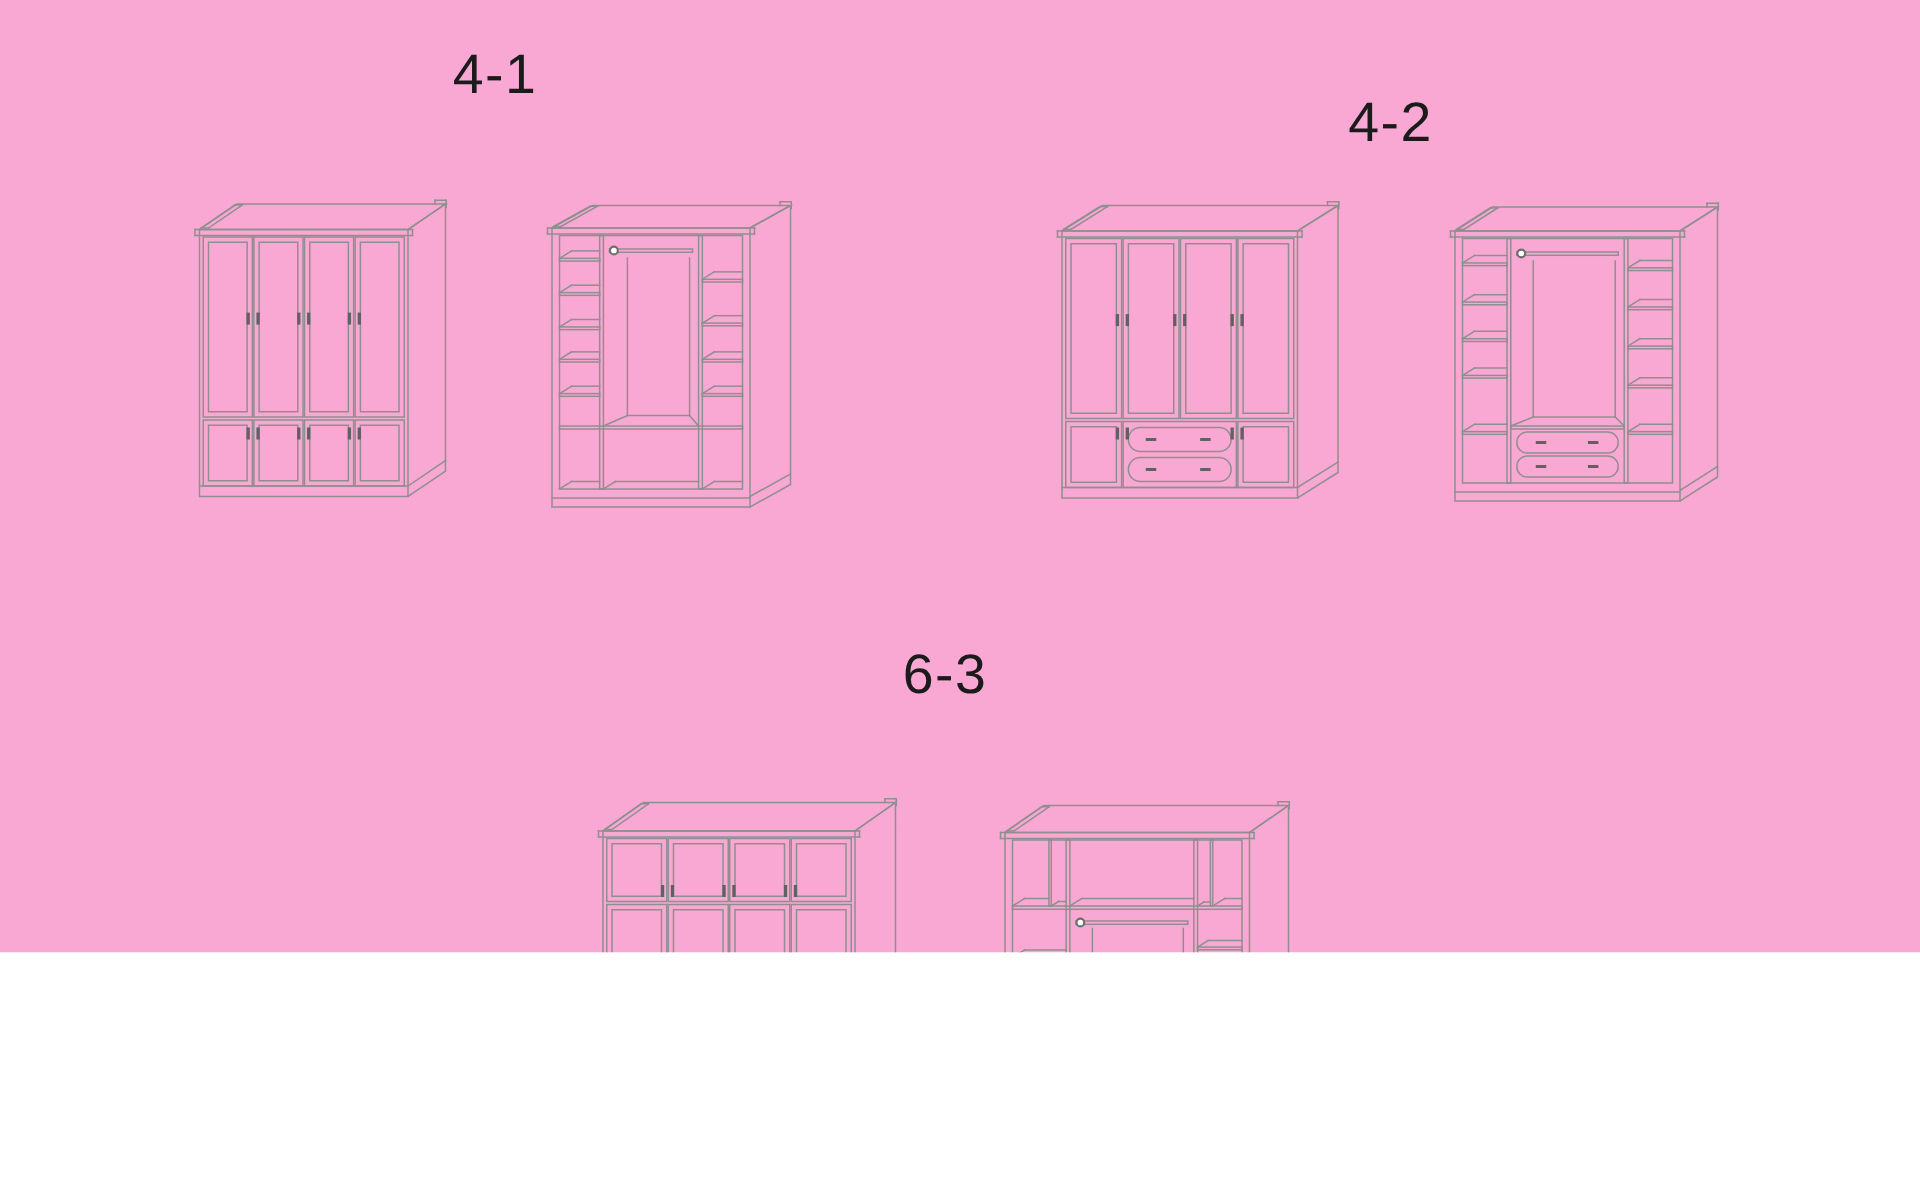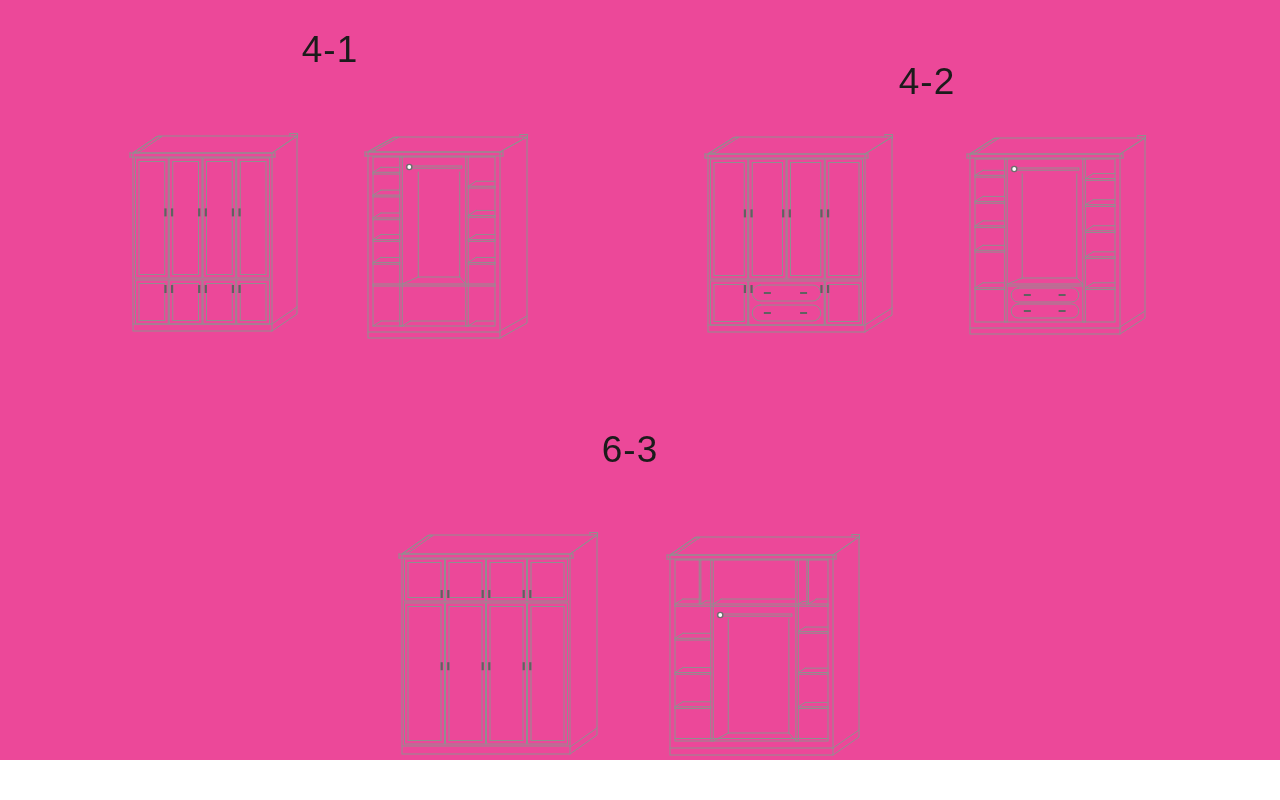--- a/index.html
+++ b/index.html
@@ -1,16 +1,16 @@
 <!DOCTYPE html>
 <html><head>
 <meta charset="utf-8">
 <style>
   html,body{margin:0;padding:0;background:#ffffff;}
-  .canvas{position:relative;width:1280px;height:760px;background:#ec4899;overflow:hidden;
+  .canvas{position:relative;width:1280px;height:635px;background:#f9a8d4;overflow:hidden;
           font-family:"Liberation Sans",sans-serif;}
   .group-label{position:absolute;width:160px;text-align:center;font-size:37px;line-height:40px;
                color:#1b1b1b;letter-spacing:1px;}
   #label-4-1{left:250px;top:30px;}
   #label-4-2{left:847px;top:26px;margin-top:36px;}
   #label-4-3{left:550px;top:430px;}
   svg.fig{position:absolute;overflow:visible;}
   svg.fig g.s{fill:none;stroke:#8f8f8f;stroke-width:1;stroke-linecap:square;}
   svg.fig .hf{fill:#616161;stroke:none;}
   svg.fig .ring{fill:#ffffff;stroke:#6e6e6e;stroke-width:1.4;}

